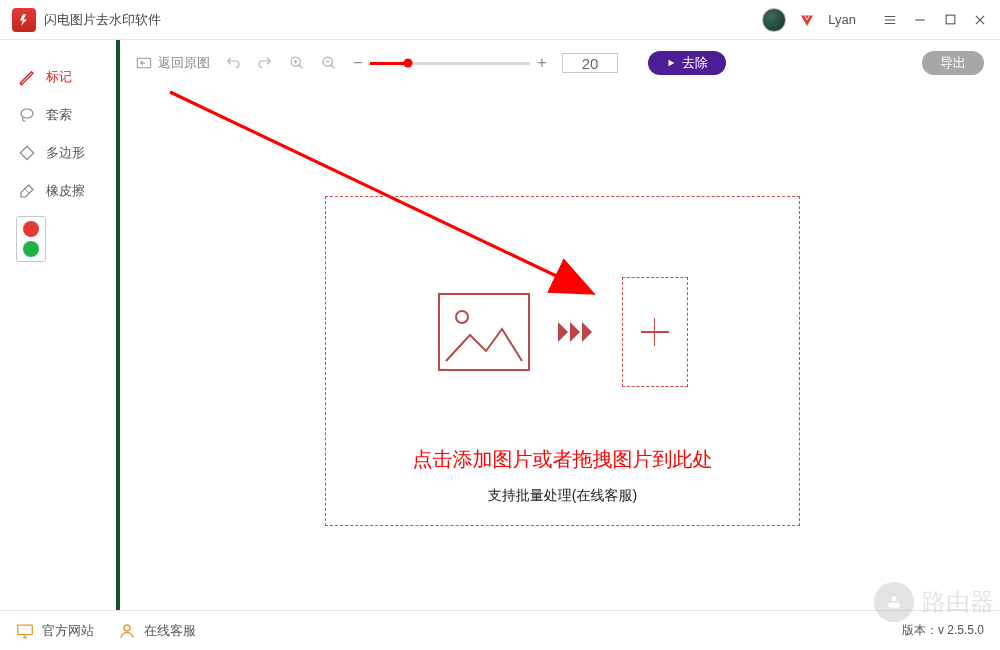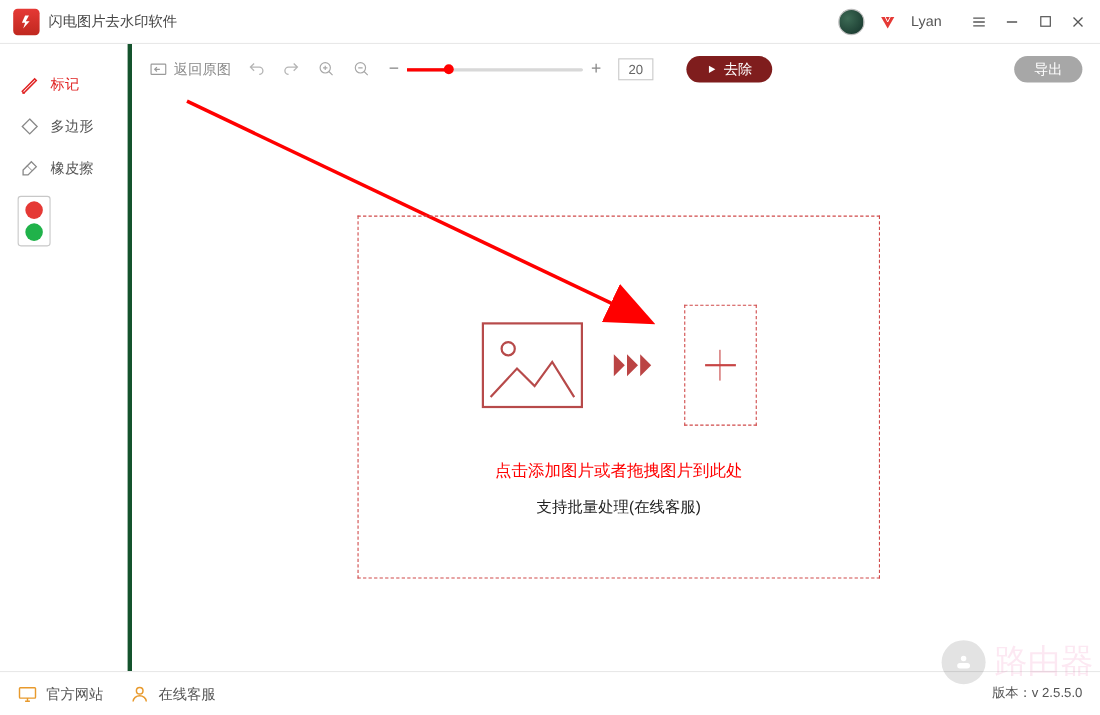--- a/index.html
+++ b/index.html
@@ -68,61 +68,61 @@
   .slider-minus, .slider-plus { color:#888; font-size:16px; cursor:pointer; width:12px; text-align:center;}
   .slider-track {
     width:160px; height:3px; background:#d8d8d8; position:relative; border-radius:2px;
   }
   .slider-fill { position:absolute; left:0; top:0; bottom:0; width:24%; background:#ff0000;}
   .slider-knob {
     position:absolute; top:50%; transform:translate(-50%,-50%);
     width:9px;height:9px;border-radius:50%; background:#ff0000; left:24%;
   }
   .zoom-box {
-    width:32px; height:20px; border:1px solid #c9c9c9; font-size:12px;
+    width:56px; height:20px; border:1px solid #c9c9c9; font-size:15px;
     display:flex;align-items:center;justify-content:center; color:#666;
   }
   .pill {
     height:24px; border-radius:12px; padding:0 18px;
     display:flex; align-items:center; gap:6px; font-size:13px; cursor:pointer;
   }
-  .pill.remove { background:#7f1d1d; color:#fff; margin-left:16px;}
+  .pill.remove { background:#4c1d95; color:#fff; margin-left:16px;}
   .pill.export { background:#a7a7a7; color:#fff; position:absolute; right:16px;}
   .canvas { flex:1; position:relative; }
   .dropbox {
     position:absolute; left:205px; top:110px; width:475px; height:330px;
     border:1px dashed #d04a4a;
     display:flex; flex-direction:column; align-items:center;
   }
   .drop-row { display:flex; align-items:center; gap:26px; margin-top:80px;}
   .img-ph {
     width:92px;height:78px;border:2px solid #b74a4a; position:relative;
   }
   .plus-box {
     width:66px;height:110px;border:1px dashed #d04a4a;
     display:flex;align-items:center;justify-content:center;
   }
   .plus-h,.plus-v{position:absolute;background:#c74545;}
   .plus { position:relative; width:28px;height:28px;}
   .plus .plus-h{width:28px;height:1.5px;top:13px;left:0;}
   .plus .plus-v{height:28px;width:1.5px;left:13px;top:0;}
   .chev { display:flex; gap:0;}
-  .line1 { margin-top:32px; color:#ff0000; font-size:15px;font-family:Liberation Serif, serif;}
+  .line1 { margin-top:59px; color:#ff0000; font-size:20px;font-family:Liberation Serif, serif;}
   .line2 { margin-top:14px; color:#222; font-size:14px;}
   .arrow-svg { position:absolute; left:40px; top:0; pointer-events:none;}
   .footer {
     height:40px; border-top:1px solid #e8e8e8;
     display:flex; align-items:center; padding:0 16px; gap:24px;
   }
   .flink { display:flex; align-items:center; gap:8px; color:#555; cursor:pointer;}
   .flink .ficon{ width:18px;height:18px; display:flex;align-items:center;justify-content:center;}
   .version { margin-left:auto; color:#555; font-size:12px;}
   .watermark {
     position:absolute; right:6px; bottom:28px; opacity:0.12;
-    display:flex; align-items:center; gap:8px; font-size:30px; color:#ec4899;
+    display:flex; align-items:center; gap:8px; font-size:24px; color:#0f172a;
   }
   .wm-circle{width:40px;height:40px;border-radius:50%;background:#000;opacity:.9;
     display:flex;align-items:center;justify-content:center;color:#fff;}
 </style>
 </head>
 <body>
 
 <div class="titlebar">
   <div class="app-logo">
     <svg width="14" height="14" viewBox="0 0 24 24">
@@ -168,20 +168,29 @@
 
   <div class="sidebar">
     <div class="tool active">
       <span class="ticon">
         <svg width="18" height="18" viewBox="0 0 24 24">
             <path d="M3 20 L7 16 L18 5 L20 7 L9 18 L5 22 Z" fill="none" stroke="#e02424" stroke-width="1.8"></path>
             <path d="M3 22 L6 22" stroke="#e02424" stroke-width="2"></path>
           </svg>
       </span>
       <span>标记</span>
+    </div>
+    <div class="tool">
+      <span class="ticon">
+        <svg width="18" height="18" viewBox="0 0 24 24">
+            <ellipse cx="12" cy="10" rx="8" ry="6" fill="none" stroke="#888" stroke-width="1.6"></ellipse>
+            <path d="M7 15 C5 18 7 21 10 20" fill="none" stroke="#888" stroke-width="1.6"></path>
+          </svg>
+      </span>
+      <span>套索</span>
     </div>
     <div class="tool">
       <span class="ticon">
         <svg width="18" height="18" viewBox="0 0 24 24">
             <path d="M12 3 L21 12 L12 21 L3 12 Z" fill="none" stroke="#888" stroke-width="1.6"></path>
           </svg>
       </span>
       <span>多边形</span>
     </div>
     <div class="tool">

